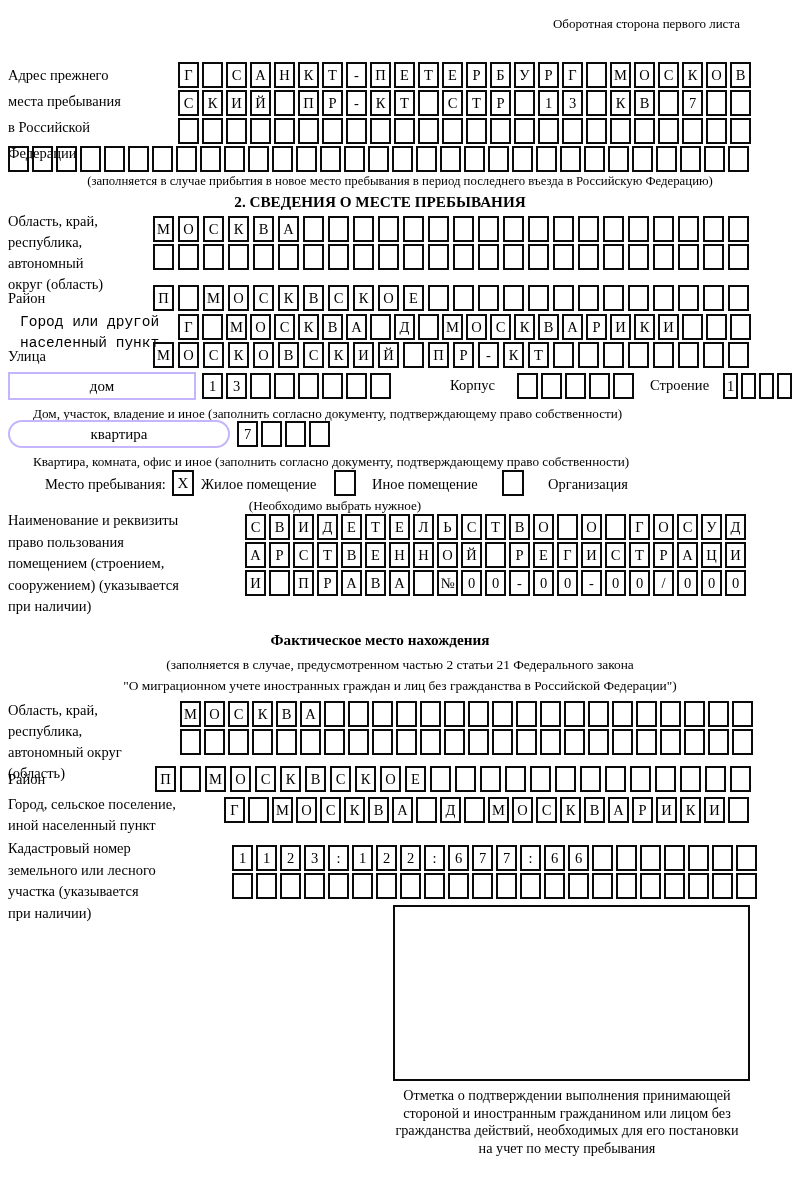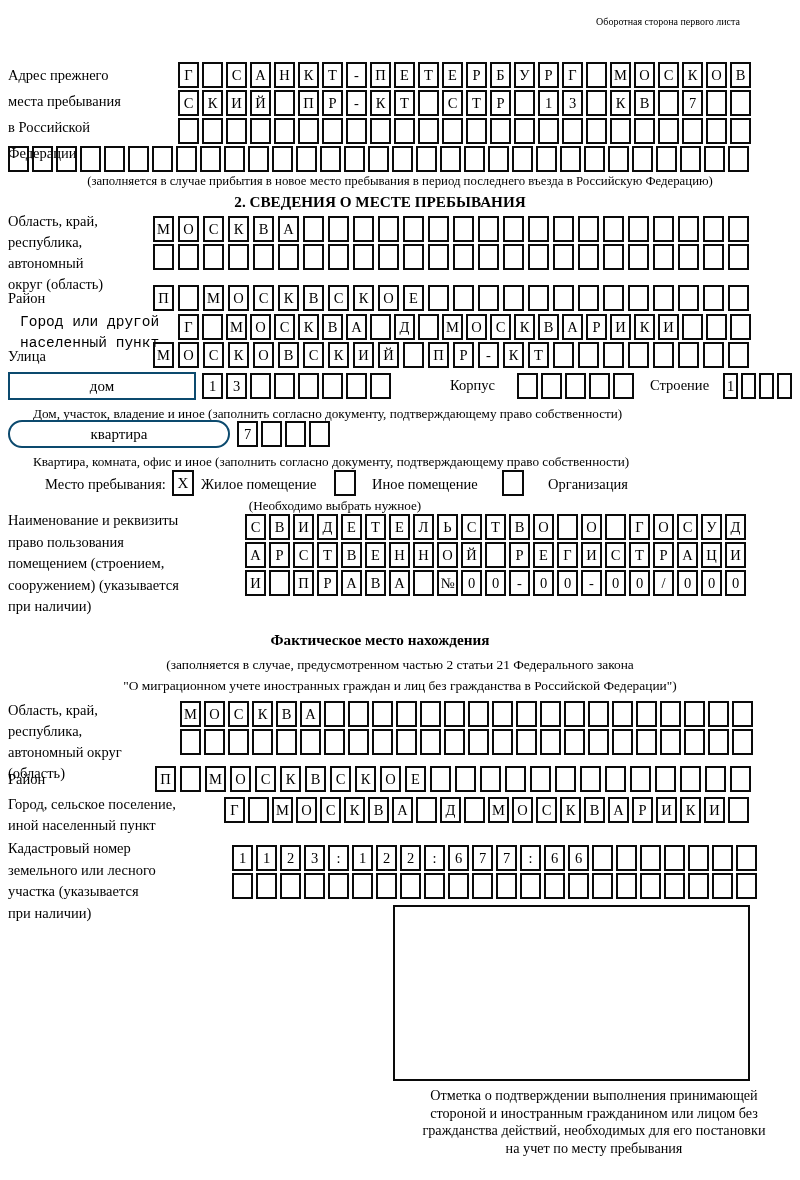--- a/index.html
+++ b/index.html
@@ -7,28 +7,28 @@
         font-family:"Liberation Serif","DejaVu Serif",serif;color:#000;}
   .label{position:absolute;font-size:14.5px;line-height:21px;white-space:nowrap;}
   .label .line{white-space:nowrap;}
   .lh22 .line{line-height:21.5px;}
   .cells{position:absolute;display:flex;gap:3px;}
   .g4{gap:4px;}
   .cell{box-sizing:border-box;width:21px;height:26px;border:2px solid #0a0a0a;
         display:flex;align-items:center;justify-content:center;
         font-size:14.5px;line-height:1;}
   .narrow .cell{width:15px;}
-  .widebox{position:absolute;box-sizing:border-box;border:2px solid #0c4a6e;height:28px;
+  .widebox{position:absolute;box-sizing:border-box;border:2px solid #c4b5fd;height:28px;
         display:flex;align-items:center;justify-content:center;font-size:15px;}
   .checkbox{position:absolute;box-sizing:border-box;width:22px;height:26px;border:2px solid #0a0a0a;
         display:flex;align-items:center;justify-content:center;font-size:15px;}
   .caption{position:absolute;font-size:13.2px;white-space:nowrap;}
   .note{position:absolute;width:800px;text-align:center;font-size:13.2px;}
   .title{position:absolute;width:760px;text-align:center;font-size:15.2px;font-weight:bold;}
-  .corner{position:absolute;font-size:10px;white-space:nowrap;}
+  .corner{position:absolute;font-size:13px;white-space:nowrap;}
   .stampbox{position:absolute;box-sizing:border-box;border:2px solid #0a0a0a;background:#fff;}
   .stampcap{position:absolute;text-align:center;font-size:14.2px;}
   .stampcap .line{line-height:17.5px;white-space:nowrap;}
 </style>
 </head>
 <body>
 
 <div class="page">
 
   <div class="corner" style="top:16px;right:60px;">Оборотная сторона первого листа</div>
@@ -592,20 +592,20 @@
       <div class="cell"></div>
       <div class="cell"></div>
       <div class="cell"></div>
       <div class="cell"></div>
       <div class="cell"></div>
       <div class="cell"></div>
       <div class="cell"></div>
     </div>
 
   <div class="stampbox" style="left:393px;top:905px;width:357px;height:176px;"></div>
-  <div class="stampcap" style="left:404px;top:1087px;width:380px;">
+  <div class="stampcap" style="left:377px;top:1087px;width:380px;">
       <div class="line">Отметка о подтверждении выполнения принимающей</div>
       <div class="line">стороной и иностранным гражданином или лицом без</div>
       <div class="line">гражданства действий, необходимых для его постановки</div>
       <div class="line">на учет по месту пребывания</div>
     </div>
 
 </div>
 
 </body></html>

